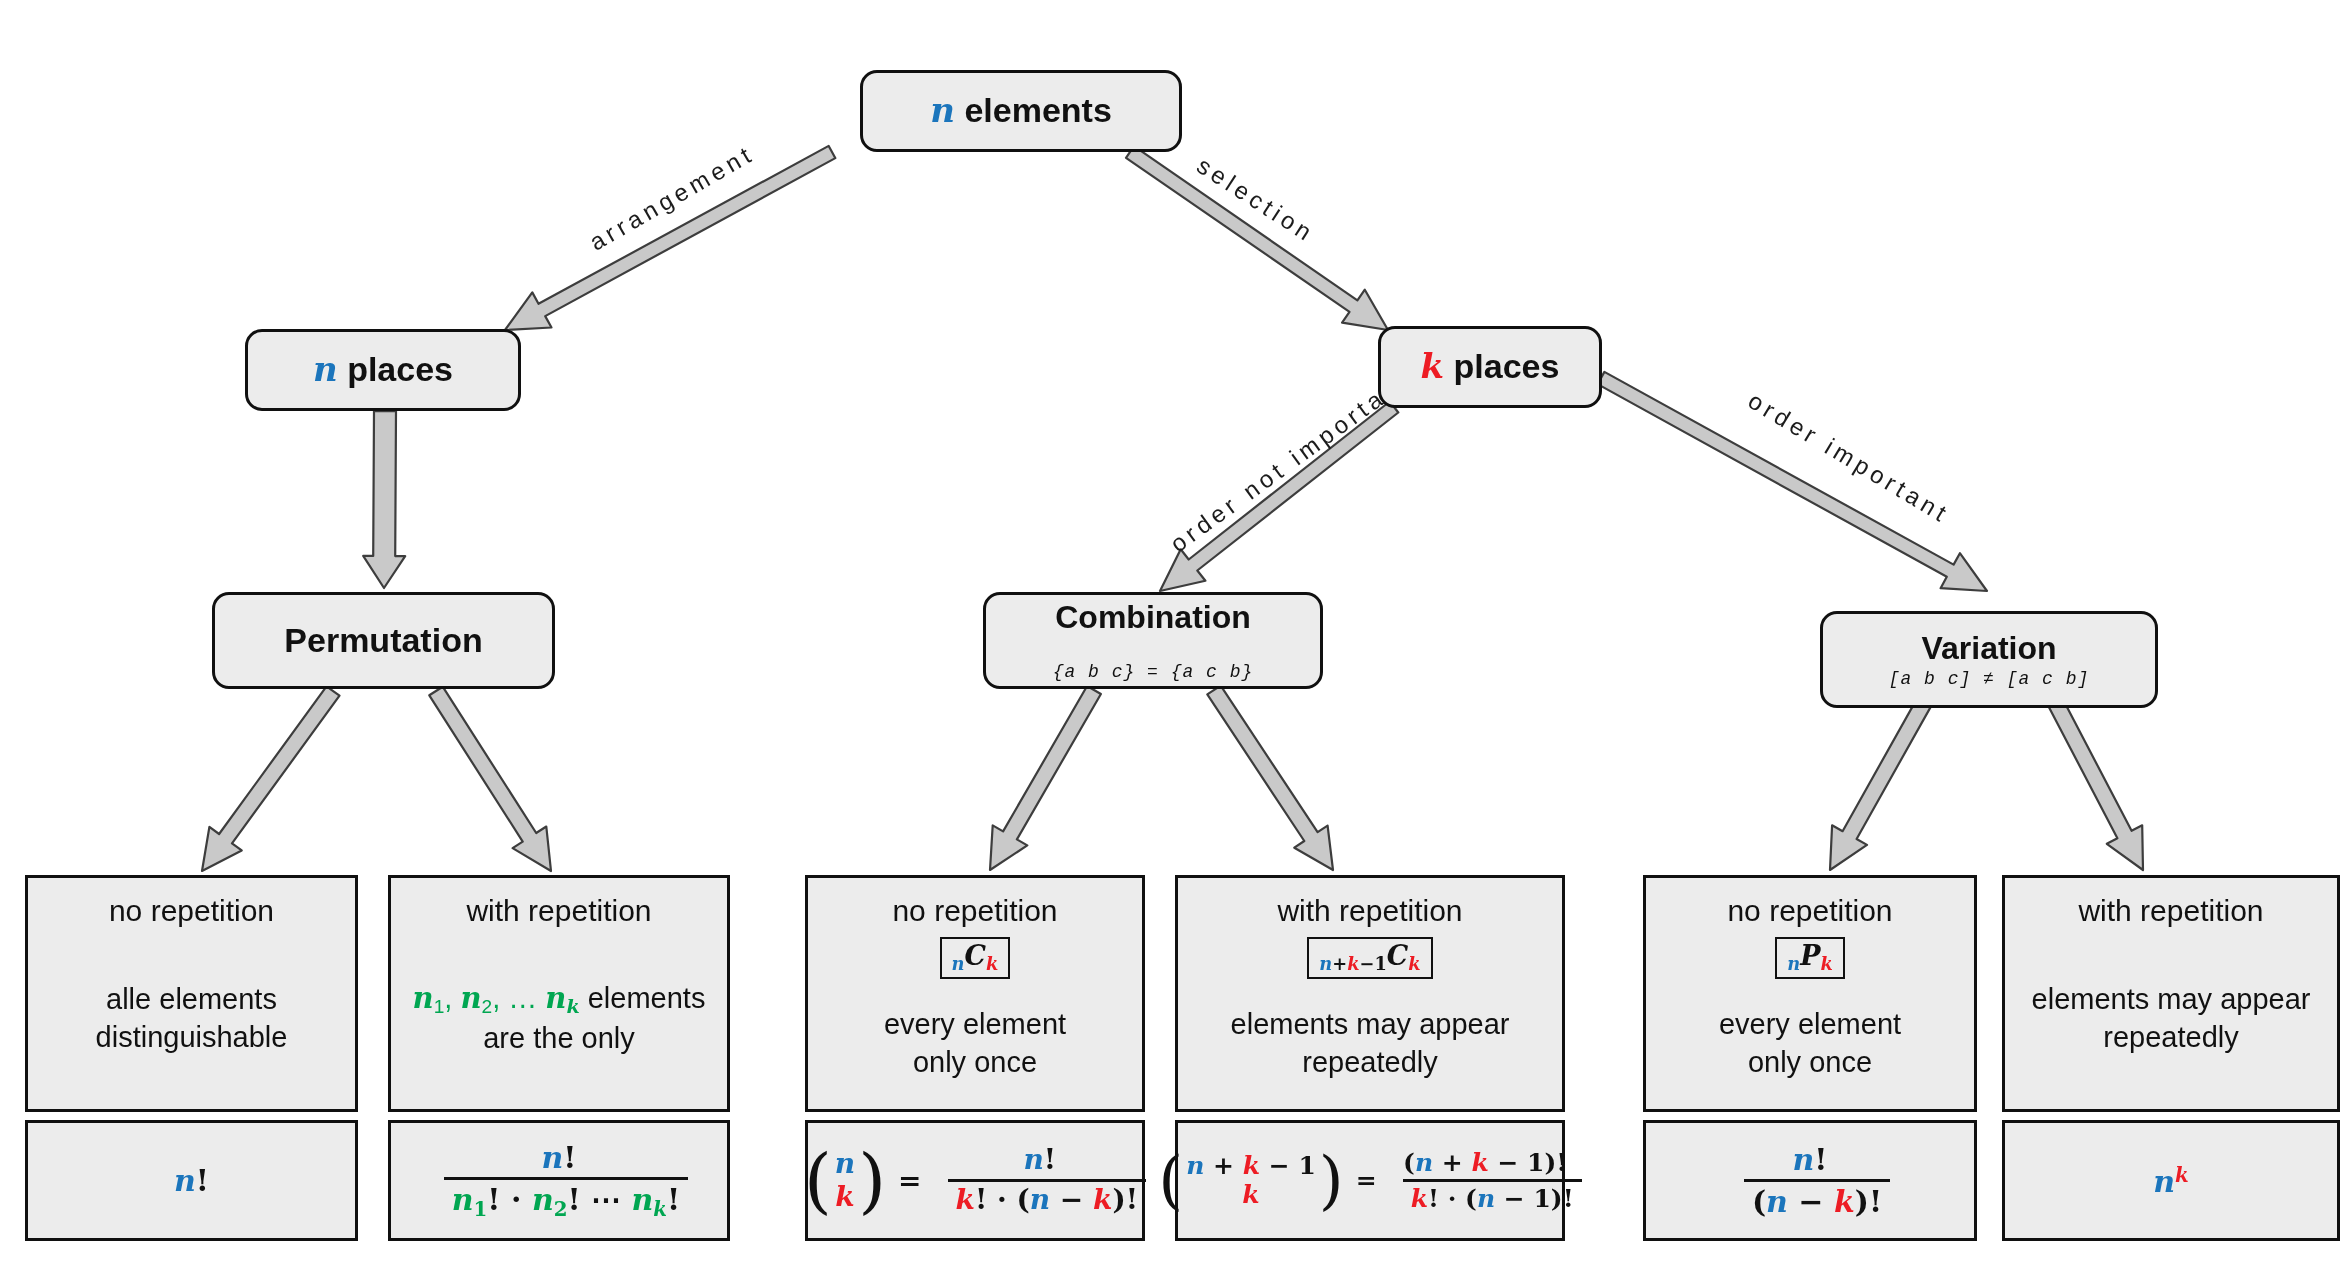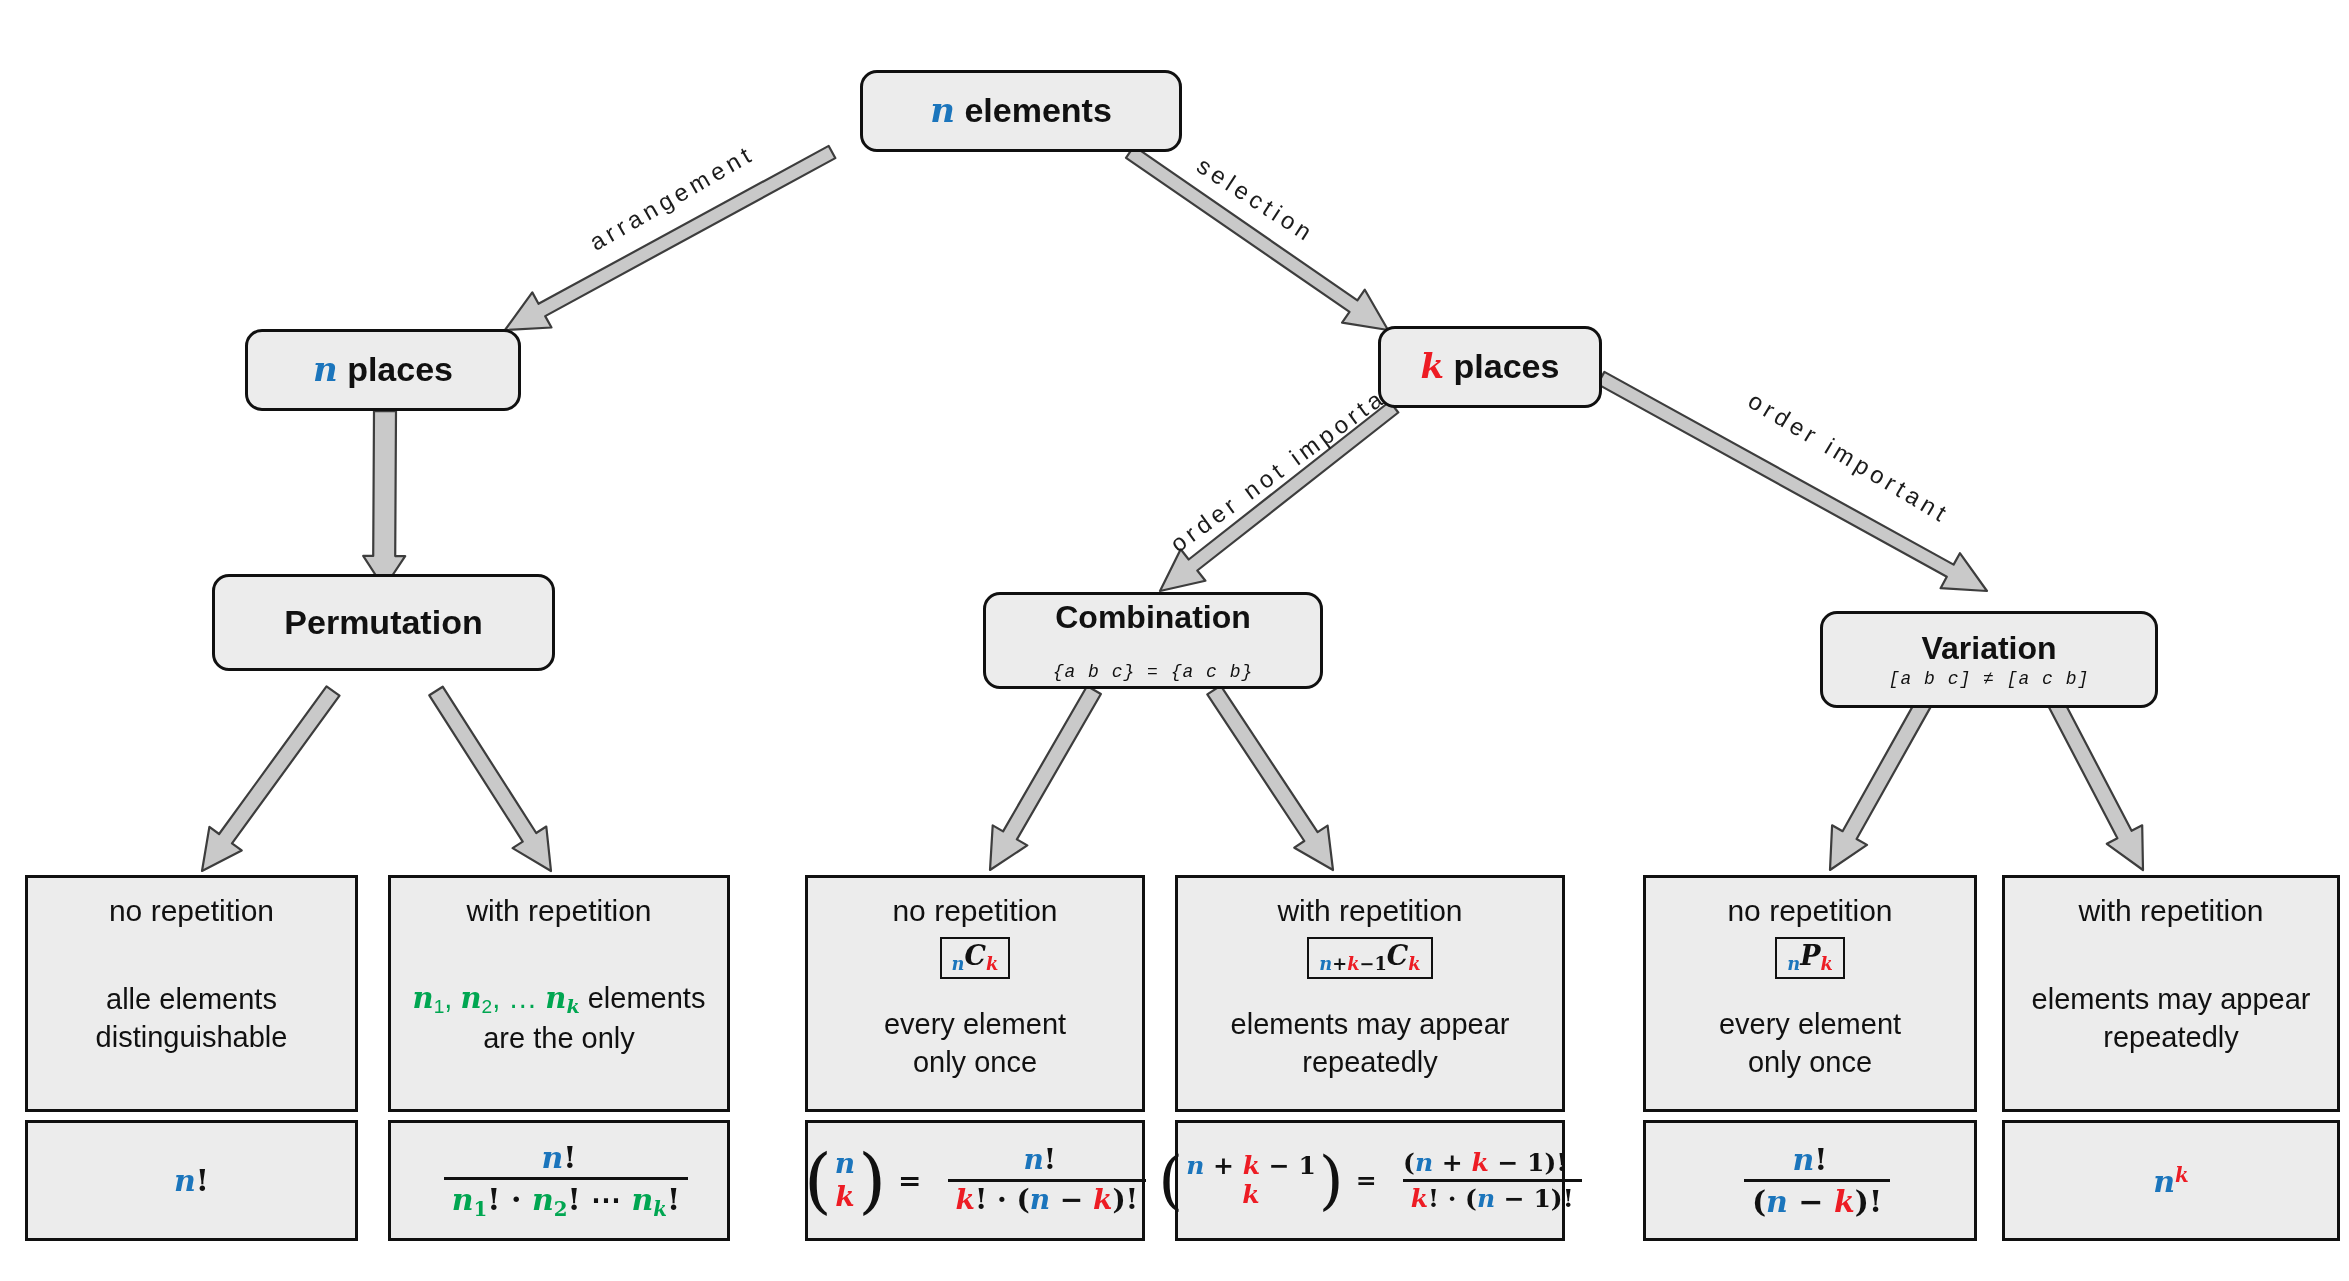--- a/index.html
+++ b/index.html
@@ -80,21 +80,21 @@
   </div>
 
   <div class="node" style="left:245px;top:329px;width:276px;height:82px;">
     <div class="node-title"><span class="i b">n</span><span> places</span></div>
   </div>
 
   <div class="node" style="left:1378px;top:326px;width:224px;height:82px;">
     <div class="node-title"><span class="i r">k</span><span> places</span></div>
   </div>
 
-  <div class="node" style="left:212px;top:574px;width:343px;height:97px;">
+  <div class="node" style="left:212px;top:592px;width:343px;height:97px;">
     <div class="node-title"><span>Permutation</span></div>
   </div>
 
   <div class="node" style="left:983px;top:592px;width:340px;height:97px;justify-content:space-between;">
     <div class="node-title" style="font-size:32px"><span>Combination</span></div>
     <div class="node-sub">{a b c} = {a c b}</div>
   </div>
 
   <div class="node" style="left:1820px;top:592px;width:338px;height:97px;margin-top:19px;">
     <div class="node-title" style="font-size:32px"><span>Variation</span></div>

